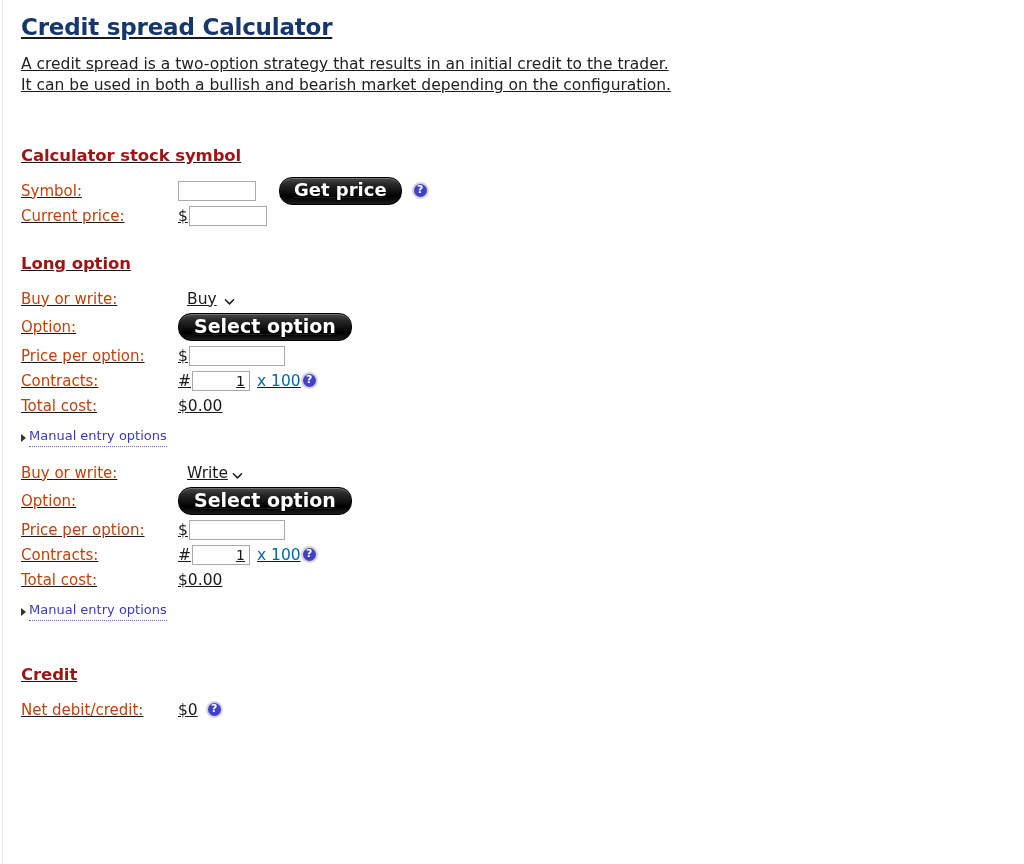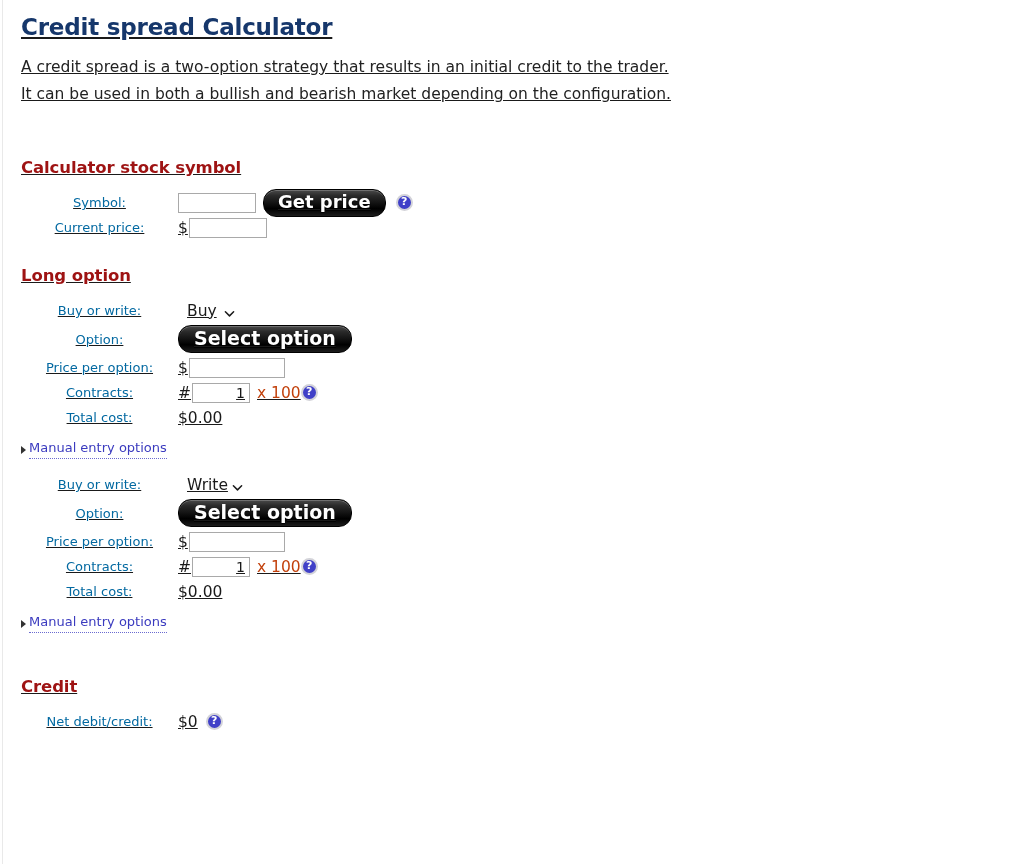--- a/index.html
+++ b/index.html
@@ -41,21 +41,21 @@
     font-size: 23px;
     font-weight: bold;
     color: #16376b;
     margin: 0;
     padding: 14px 0 0 21px;
     letter-spacing: -0.2px;
   }
 
   .intro {
     font-size: 15.5px;
-    line-height: 27px;
+    line-height: 21px;
     color: #222222;
     margin: 0;
     padding: 14px 0 0 21px;
     width: 660px;
   }
 
   .section-head {
     font-size: 16.5px;
     font-weight: bold;
     color: #9e1313;
@@ -72,46 +72,45 @@
   .rows { margin-top: 13px; }
 
   .row {
     display: flex;
     align-items: center;
     padding-left: 21px;
     height: 25px;
   }
 
   .label {
-    font-size: 13px;
-    color: #0369a1;
+    font-size: 15px;
+    color: #c2410c;
     width: 157px;
     flex: 0 0 157px;
     white-space: nowrap;
-    text-align: center;
   }
 
   .field {
     display: flex;
     align-items: center;
   }
 
   .dollar {
     font-size: 15.5px;
     color: #1a1a1a;
     margin-right: 1px;
   }
   .hash {
     font-size: 15.5px;
     color: #1a1a1a;
     margin-right: 1px;
   }
   .times {
     font-size: 15.5px;
-    color: #c2410c;
+    color: #0369a1;
     margin-left: 7px;
     margin-right: 0;
     white-space: nowrap;
   }
 
   input.txt {
     font-family: "DejaVu Sans", sans-serif;
     font-size: 14px;
     height: 20px;
     box-sizing: border-box;
@@ -140,21 +139,21 @@
     text-shadow: 0 1px 1px rgba(0,0,0,0.85);
     background: linear-gradient(to bottom, #4b4b4b 0%, #2a2a2a 22%, #111111 52%, #000000 72%, #1d1d1d 100%);
     border: 1px solid #000000;
     border-radius: 13px;
     padding: 1px 14px 3px 14px;
     line-height: 22px;
     cursor: pointer;
     box-shadow: inset 0 1px 0 rgba(255,255,255,0.22);
     white-space: nowrap;
   }
-  .btn-getprice { margin-left: 7px; }
+  .btn-getprice { margin-left: 23px; }
   .btn-select   { font-size: 19px; padding: 1px 15px 3px 15px; }
 
   
   .help {
     display: inline-block;
     width: 17px;
     height: 17px;
     border-radius: 50%;
     background: #4040c8;
     border: 2px solid #d3d3d9;

